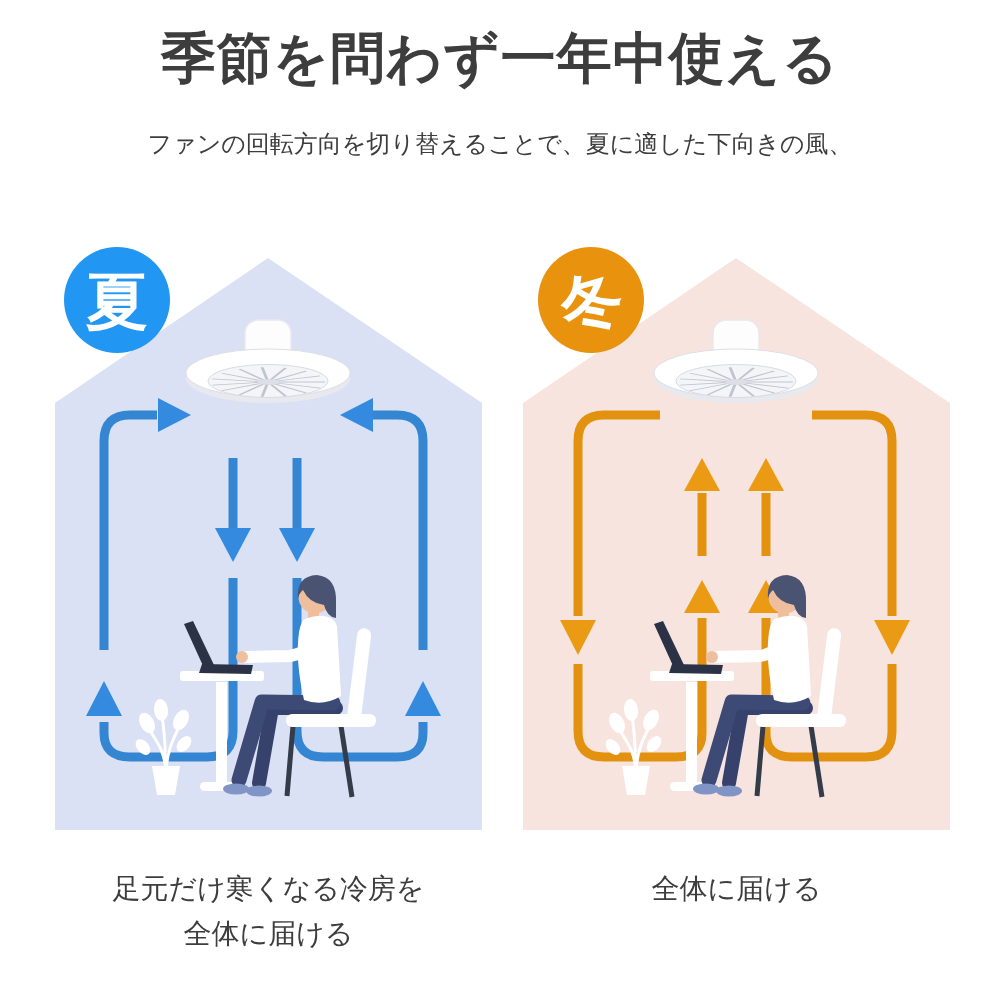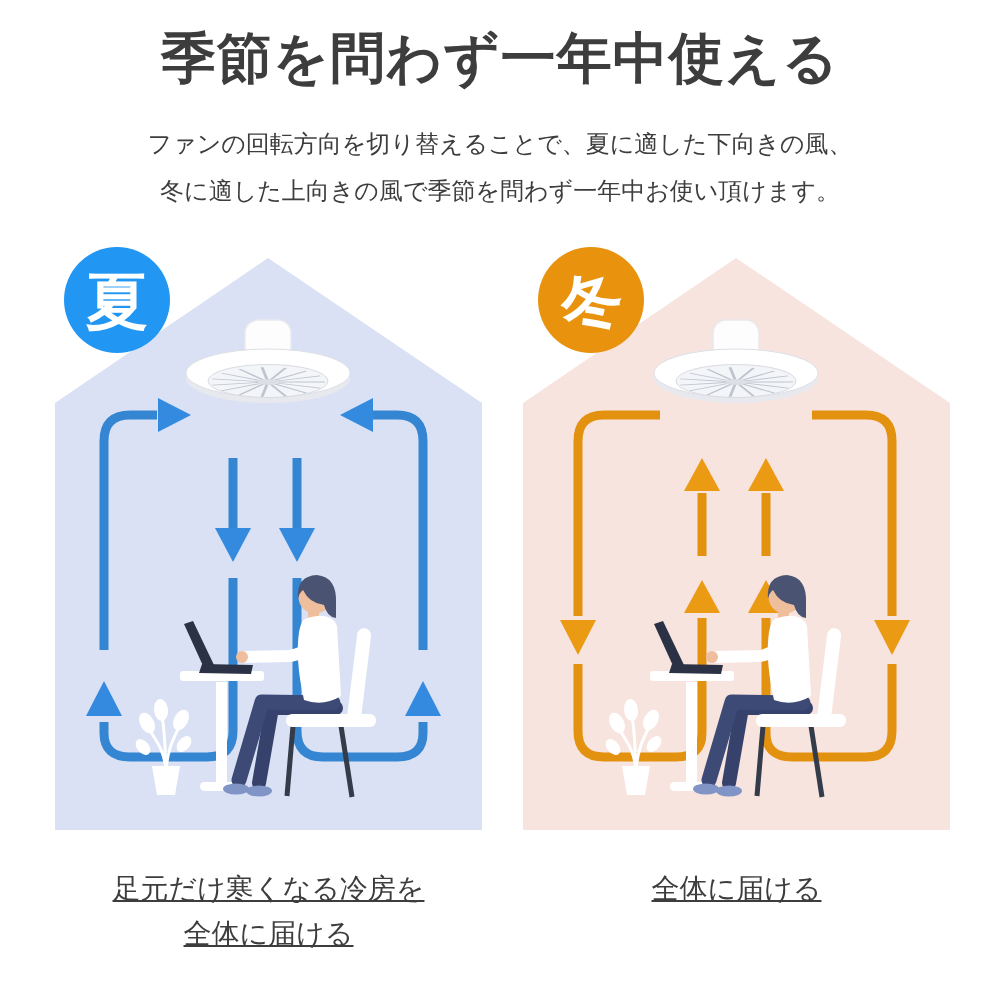--- a/index.html
+++ b/index.html
@@ -17,40 +17,39 @@
   .description{
     position:absolute;top:108px;left:0;width:1000px;
     text-align:center;font-size:24px;color:#3d3d3d;line-height:47px;
     font-weight:500;
     margin-top:12px;
   }
   .description span{display:block;}
   .illustration{position:absolute;left:0;top:0;width:1000px;height:1000px;}
   .caption{
     position:absolute;top:866px;width:427px;text-align:center;
-    font-size:28px;color:#3d3d3d;line-height:45px;font-weight:500;text-decoration:underline;
+    font-size:28px;color:#3d3d3d;line-height:45px;font-weight:500;
   }
   .caption span{display:block;}
   .caption.summer{left:55px;}
   .caption.winter{left:523px;}
   .badge-text{
     font-size:62px;font-weight:bold;fill:#ffffff;
     font-family:"Liberation Sans","DejaVu Sans",sans-serif;
   }
 </style>
 </head>
 <body>
 
 <div class="page">
 
   <div class="title">季節を問わず一年中使える</div>
 
   <div class="description">
     <span>ファンの回転方向を切り替えることで、夏に適した下向きの風、</span>
-    <span>冬に適した上向きの風で季節を問わず一年中お使い頂けます。</span>
   </div>
 
   <svg class="illustration" viewBox="0 0 1000 1000" xmlns="http://www.w3.org/2000/svg">
     <defs>
 
       <g id="fan-unit">
         <rect x="-23" y="320" width="46" height="42" rx="13" fill="#fdfdfe" stroke="#e7e9ee" stroke-width="1.5"></rect>
         <ellipse cx="0" cy="378" rx="82" ry="25" fill="#e7e9ee"></ellipse>
         <ellipse cx="0" cy="373" rx="82" ry="24" fill="#ffffff" stroke="#dddfe5" stroke-width="1"></ellipse>
         <ellipse cx="0" cy="381" rx="60" ry="16.5" fill="#f4f5f8" stroke="#d8dbe1" stroke-width="1"></ellipse>

